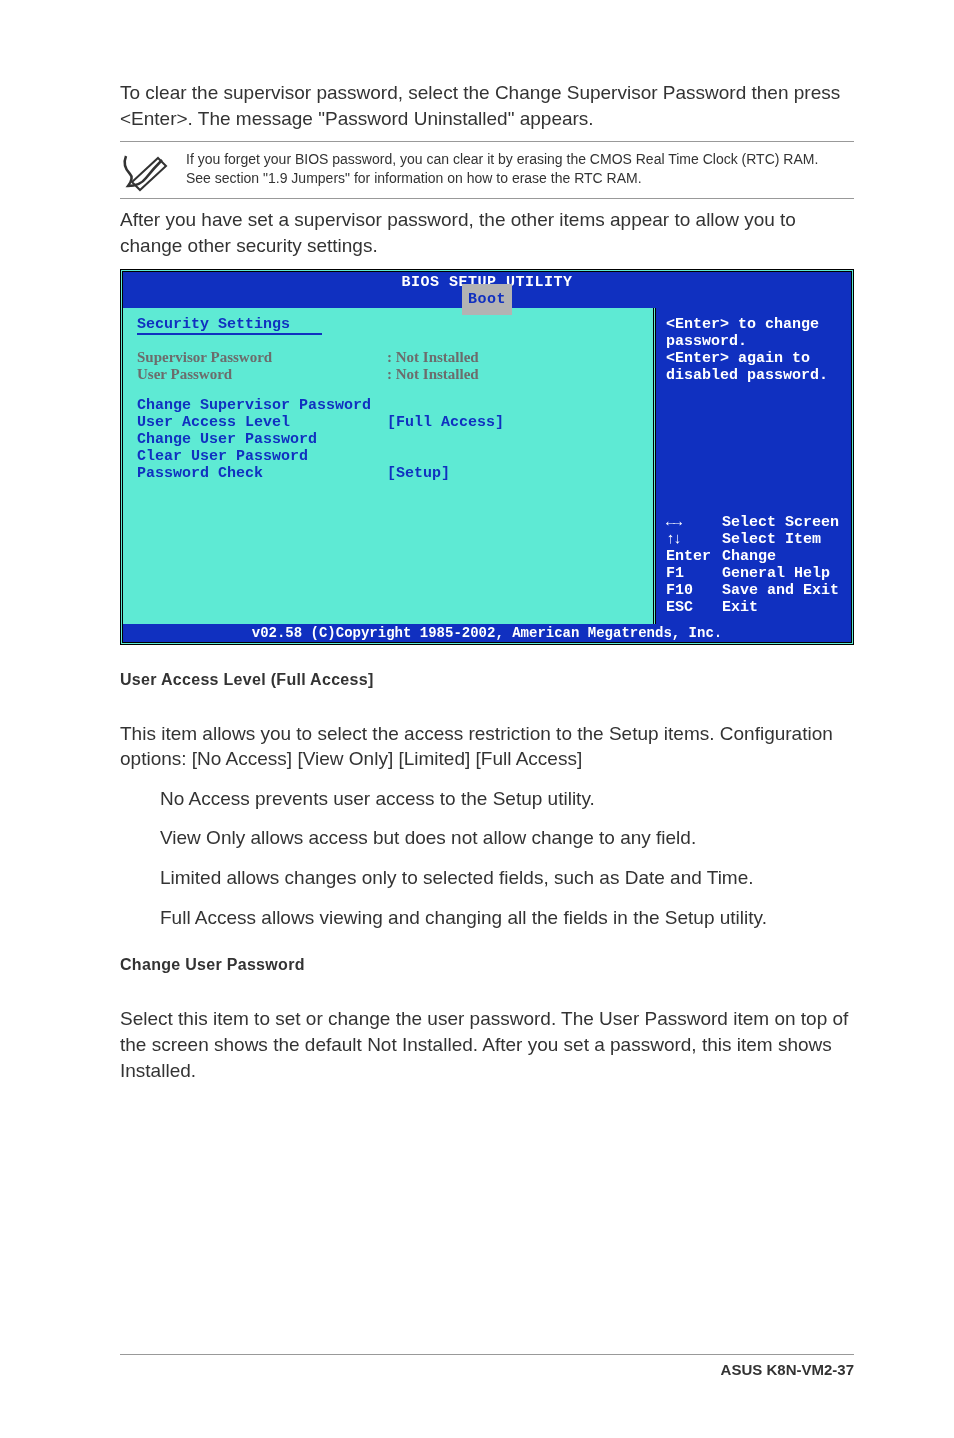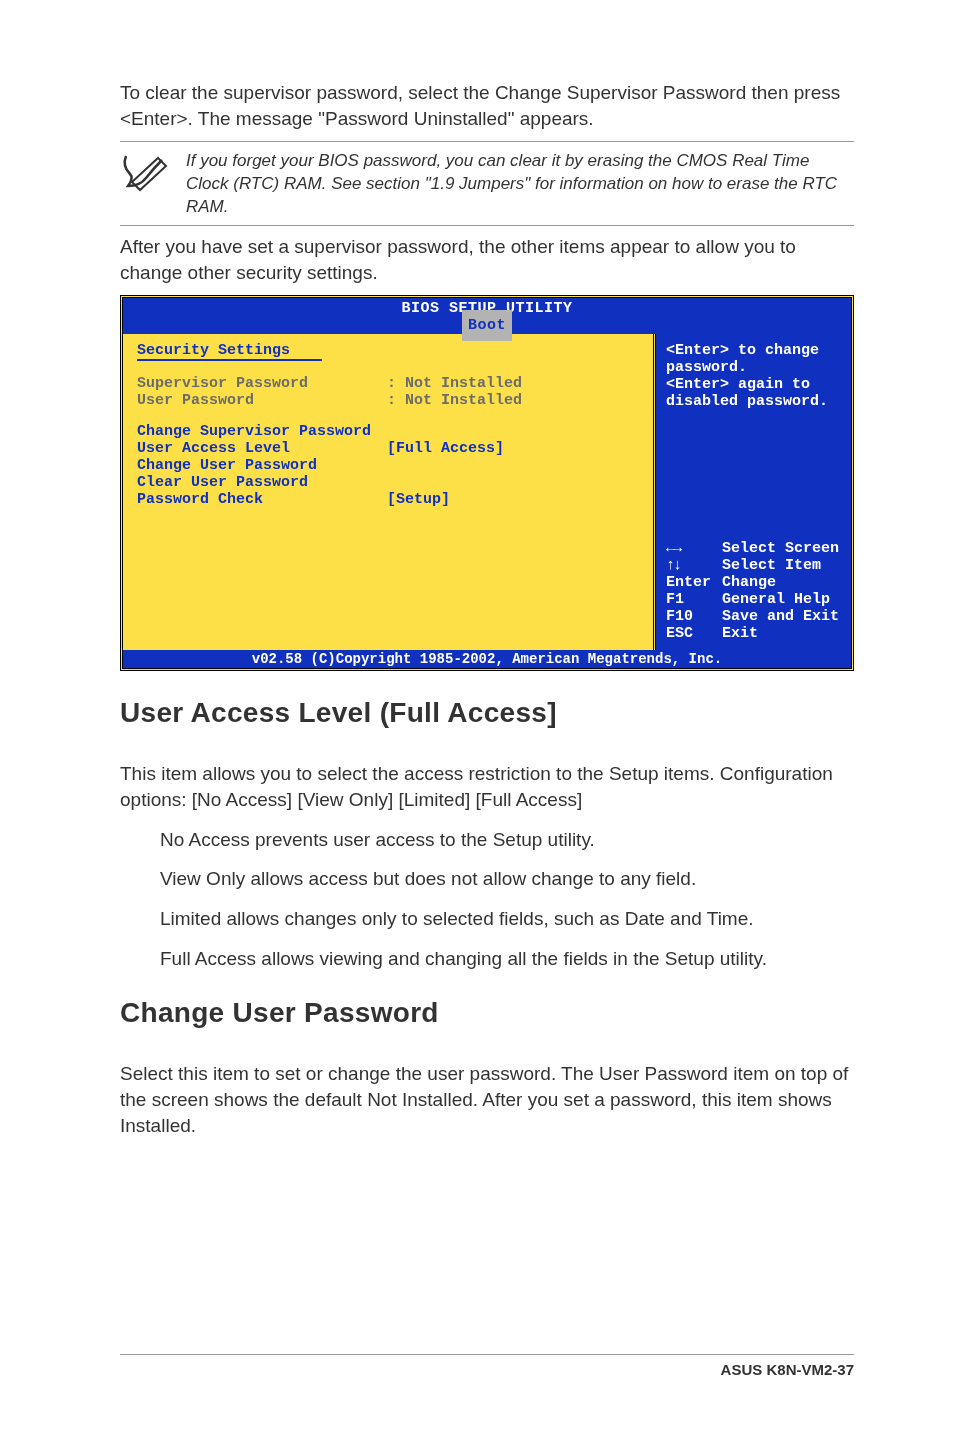--- a/index.html
+++ b/index.html
@@ -28,30 +28,29 @@
     gap: 18px;
     margin-bottom: 6px;
   }
   .note-icon {
     flex-shrink: 0;
     width: 48px;
     height: 40px;
     margin-top:2px;
   }
   .note-text {
-    font-size: 17px;
+    font-size: 14px;
     line-height: 1.35;
     padding-right:10px;
-    font-style:italic;
   }
 
   
   .bios-box {
     border: 3px double #000;
-    background: #fde047;
+    background: #5eead4;
     font-family: "Courier New", monospace;
     font-size: 15px;
   }
   .bios-title {
     background: #1030c0;
     color: #fff;
     text-align: center;
     font-weight: bold;
     padding: 2px 0 0 0;
     letter-spacing:0.5px;
@@ -83,40 +82,40 @@
     color: #1030c0;
     font-weight: bold;
     font-family: Liberation Mono, monospace;
   }
   .underline-bar {
     height: 2px;
     background: #1030c0;
     width: 185px;
     margin-bottom: 14px;
   }
-  .disabled-line { color: #6c6c6c; font-weight: bold; }
+  .disabled-line { color: #6c6c6c; font-weight: bold; font-family: Liberation Serif, serif; }
   .enabled-line { color: #1030c0; font-weight: bold; }
   .bios-row { display: flex; }
   .bios-label { width: 250px; }
   .help-block { margin-top: 130px; }
   .help-row { display:flex; }
   .help-key { width:56px; display:inline-block; color:#fff; }
   .help-arrows { letter-spacing:-2px; }
   .bios-footer {
     background: #1030c0;
     color: #fff;
     text-align: center;
     font-weight: bold;
     padding:1px 0;
     font-size:14px;
   }
 
   .section-heading {
     font-weight: 900;
-    font-size: 28px;
+    font-size: 16px;
     margin-top: 26px;
     margin-bottom: 4px;
     letter-spacing:0.3px;
   }
   .body-text {
     font-size: 19px;
     line-height: 1.35;
     margin-top: 32px;
   }
   .indented {

